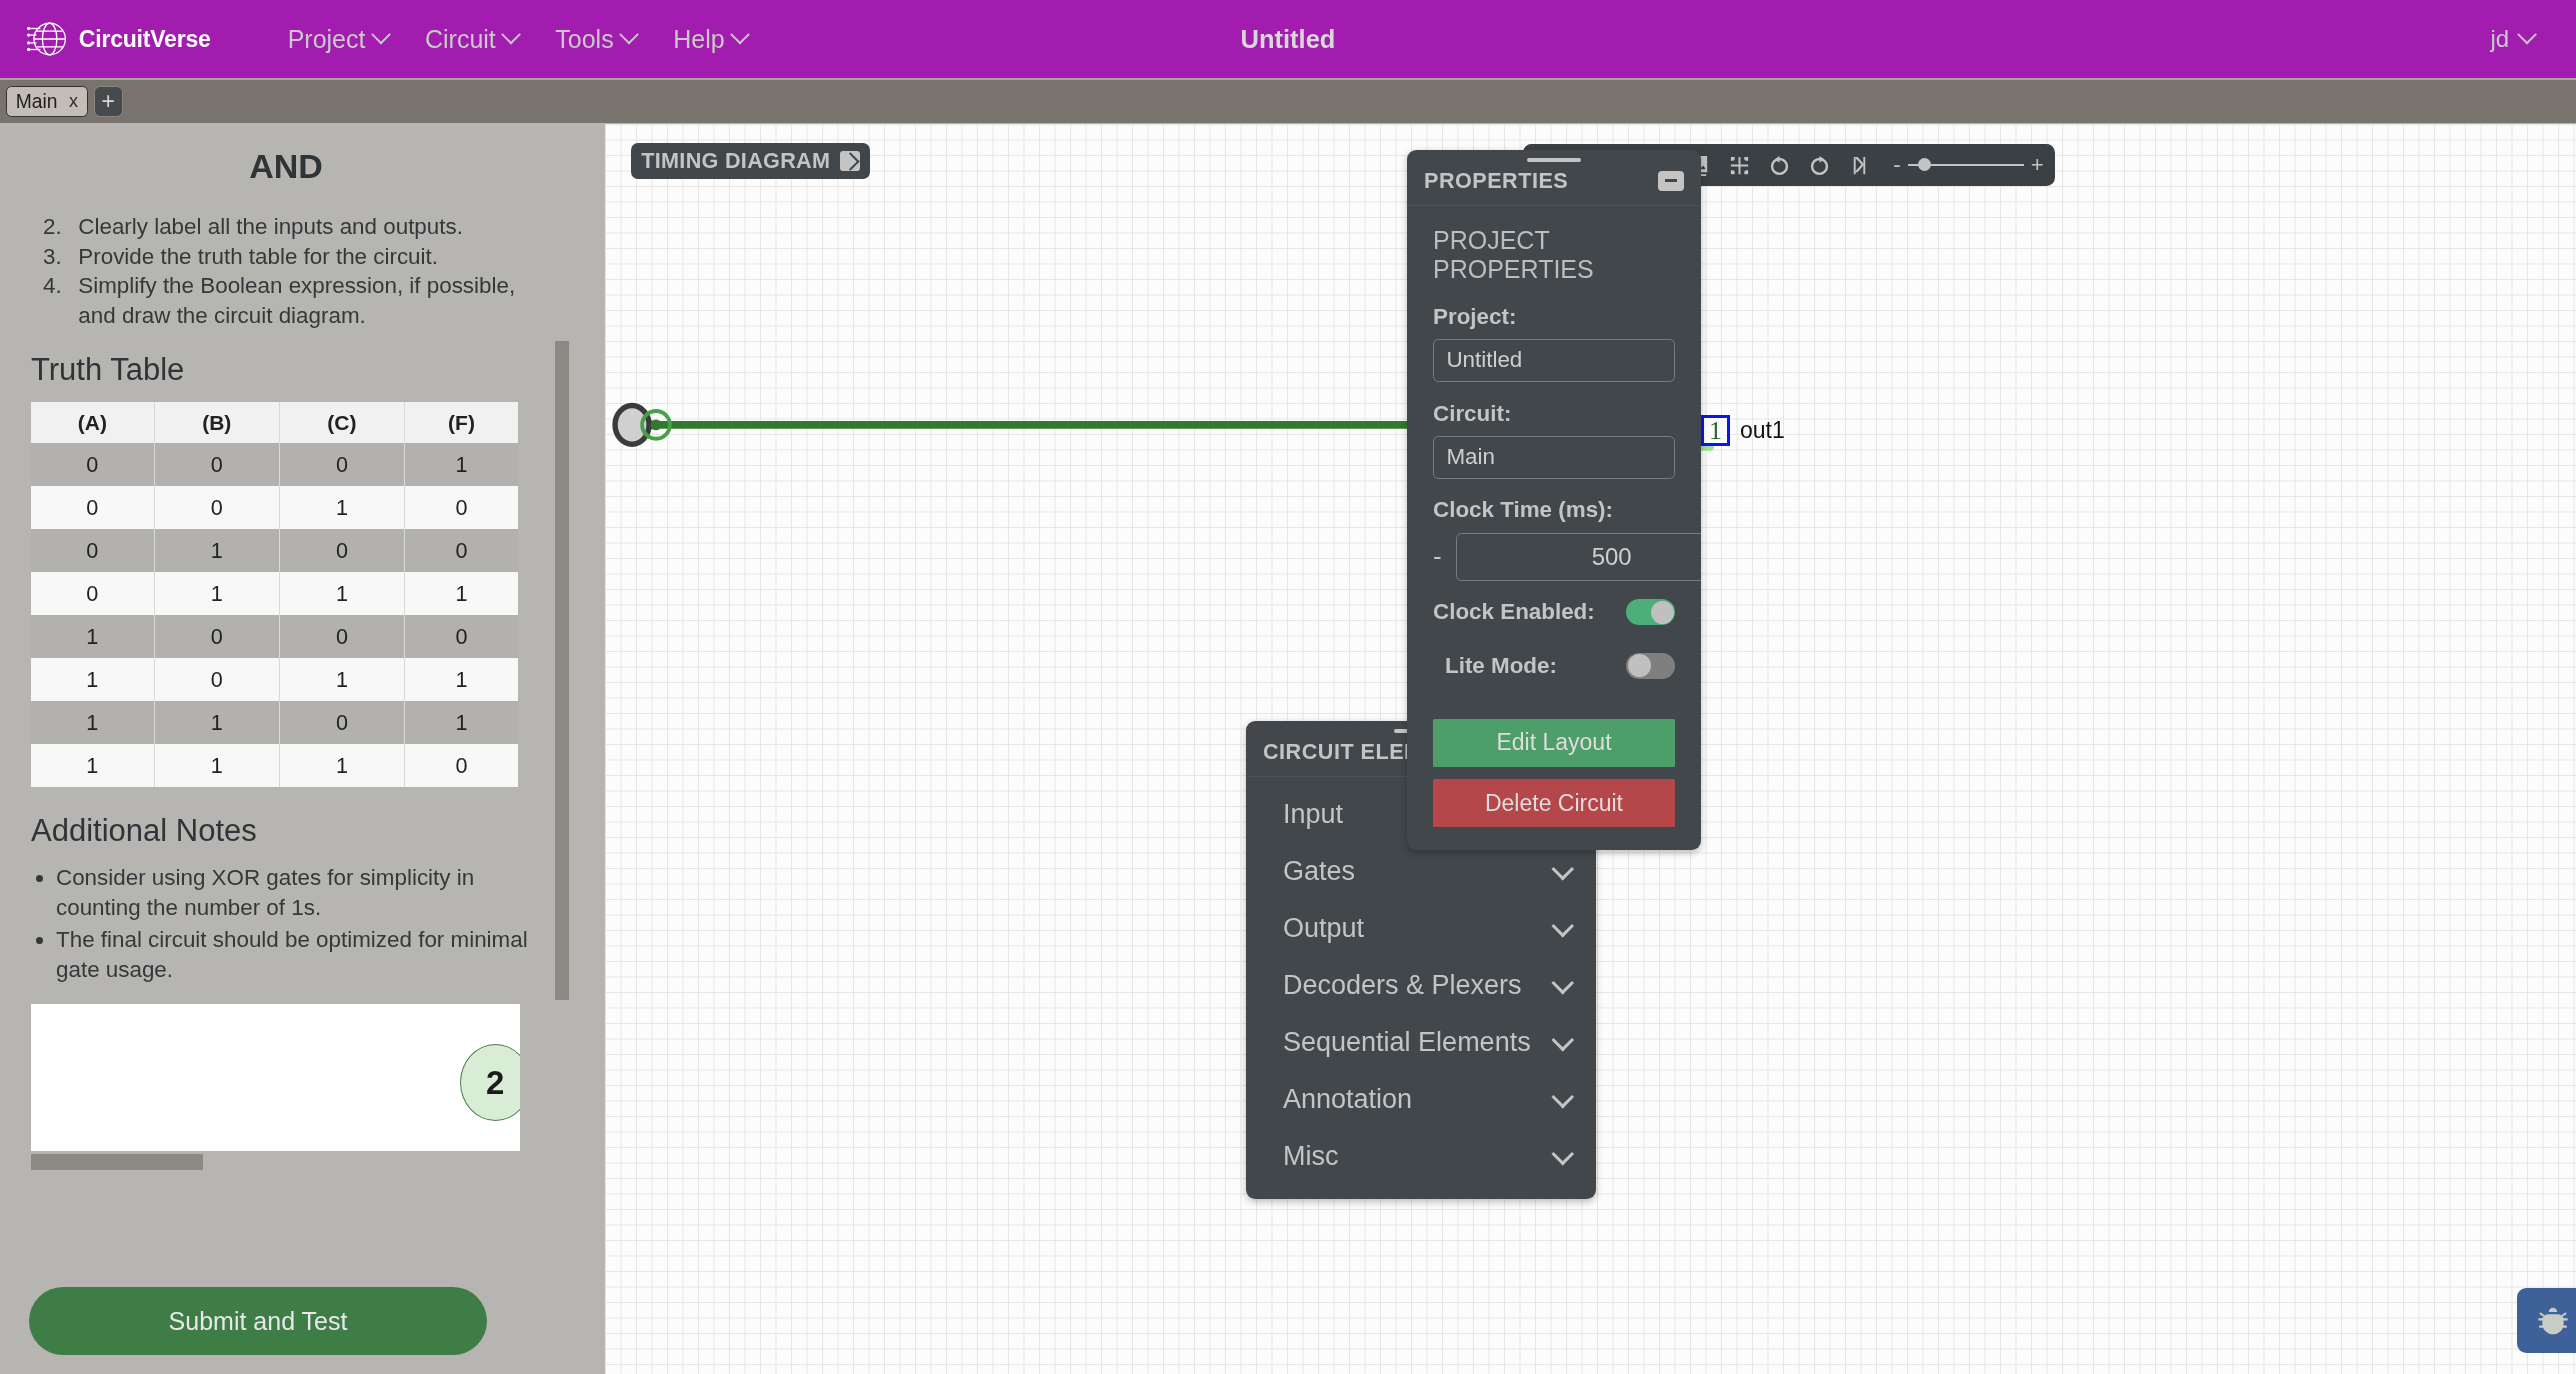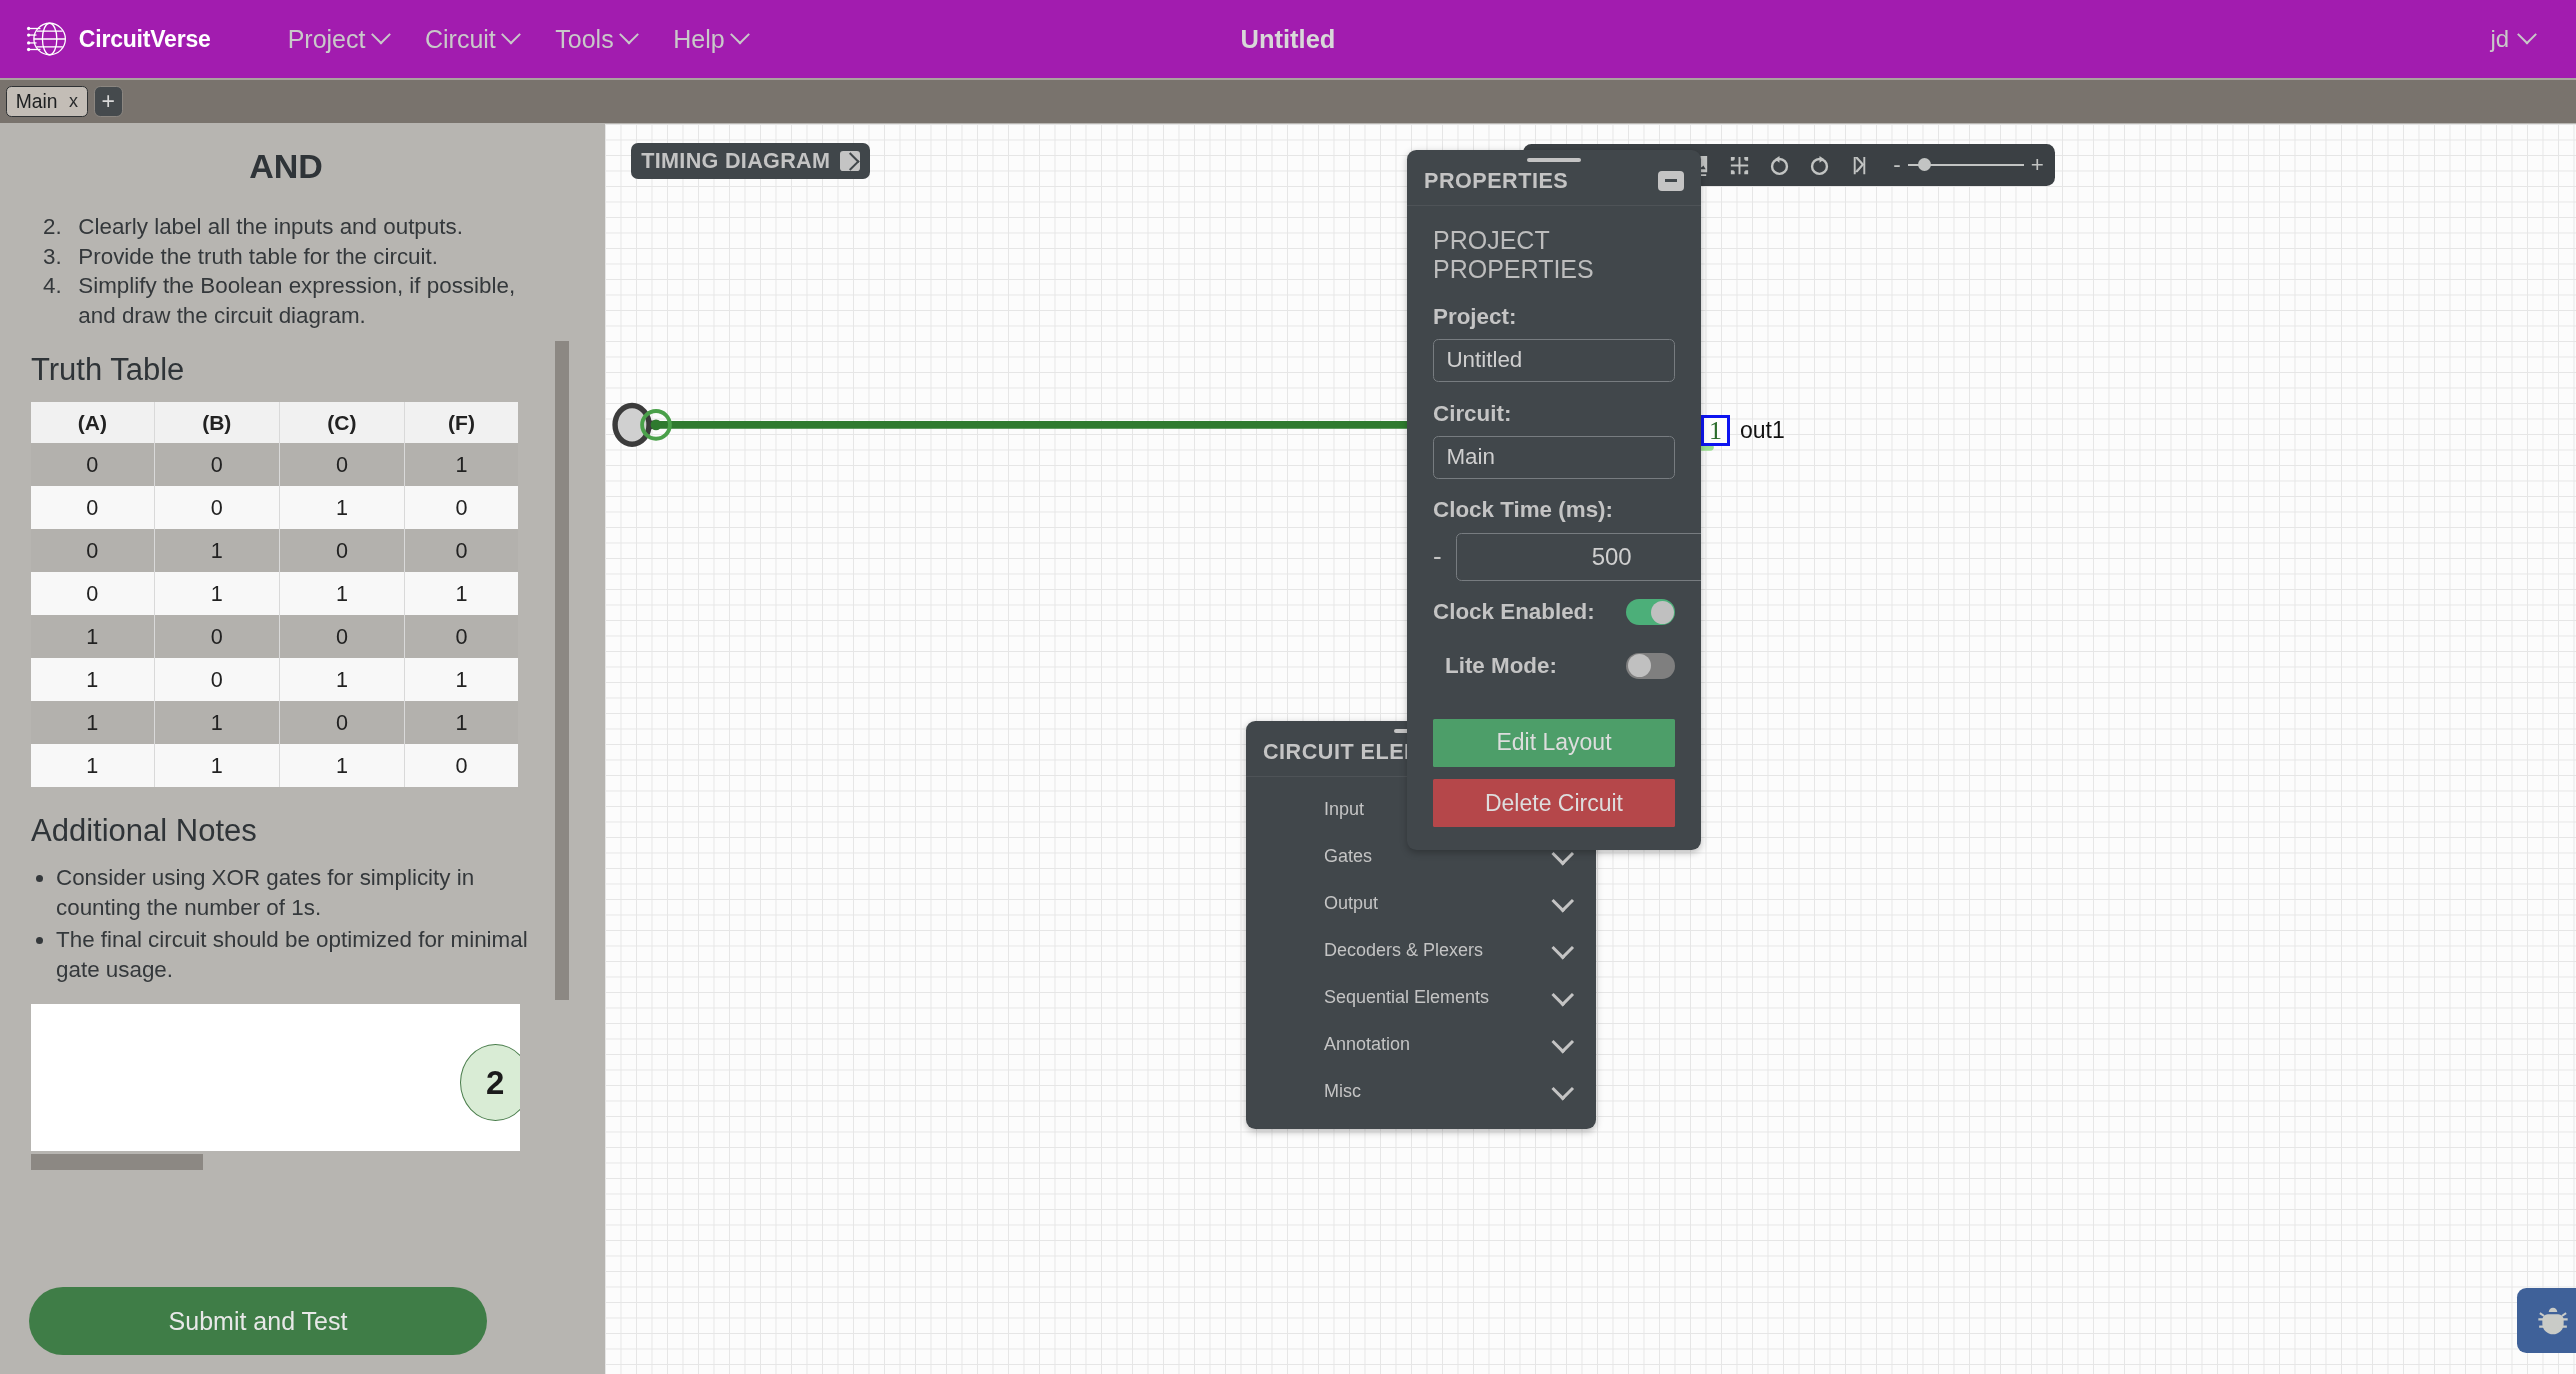--- a/index.html
+++ b/index.html
@@ -173,21 +173,21 @@
     width: 100%; height: 37px; border-radius: 18.6px; background: transparent;
     border: 1.5px solid #777c80; color: #bdbdbd; font-size: 21px; padding: 0 18.6px;
     font-family: inherit; outline: none;
   }
   .search-input::placeholder { color: #9b9b9b; }
   .cat-list { padding: 9.3px 0 14px 0; }
   .cat {
     display: flex; align-items: center; justify-content: space-between;
     padding: 13px 26px 13px 37px; cursor: pointer;
   }
-  .cat-label { color: #c4c4c4; font-size: 18px; margin-left: 41px; }
+  .cat-label { color: #c4c4c4; font-size: 27px; }
   .chev { width: 15.5px; height: 15.5px; border-right: 3.1px solid #c4c4c4; border-bottom: 3.1px solid #c4c4c4; transform: rotate(45deg); margin-top: -6.2px; }
 
   
   .prop-body { padding: 9.3px 26px 23px 26px; }
   .prop-sub { color: #bdbdbd; font-size: 25px; margin: 10.8px 0 20px 0; }
   .prop-label { color: #c4c4c4; font-size: 22.4px; font-weight: bold; margin-bottom: 9.3px; }
   .prop-input {
     width: 100%; height: 43px; border-radius: 5.4px; background: transparent;
     border: 1.5px solid #777c80; color: #cfcfcf; font-size: 22.4px; padding: 0 12.4px;
     font-family: inherit; outline: none; margin-bottom: 18.6px;

